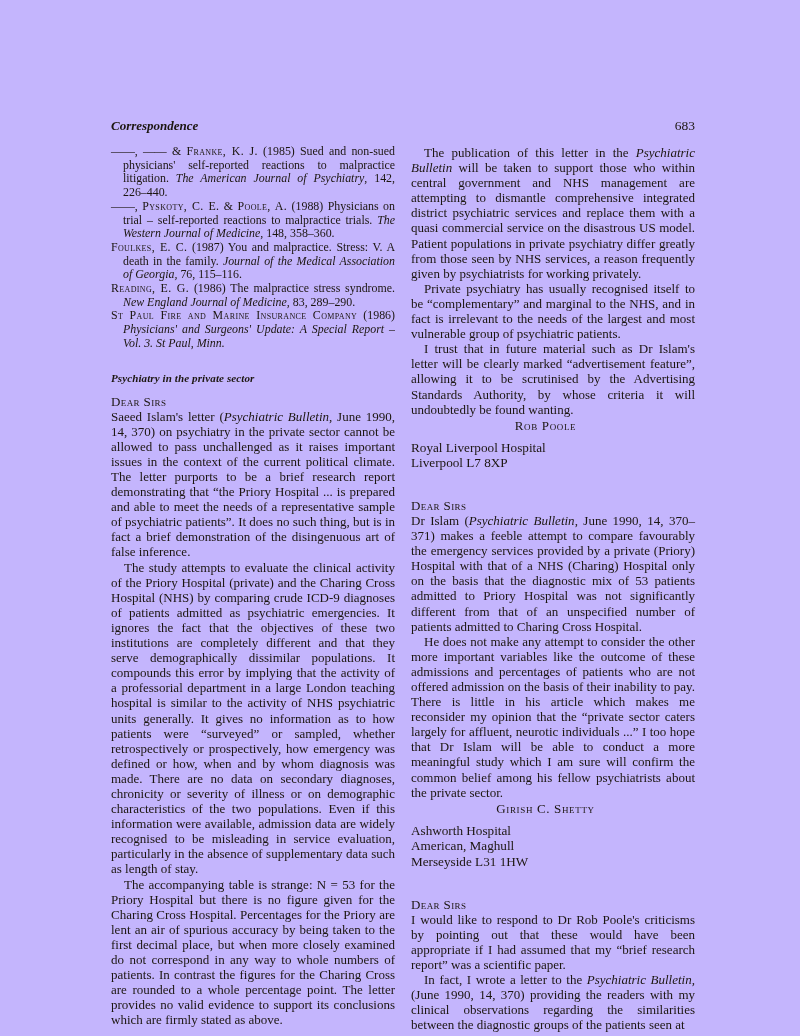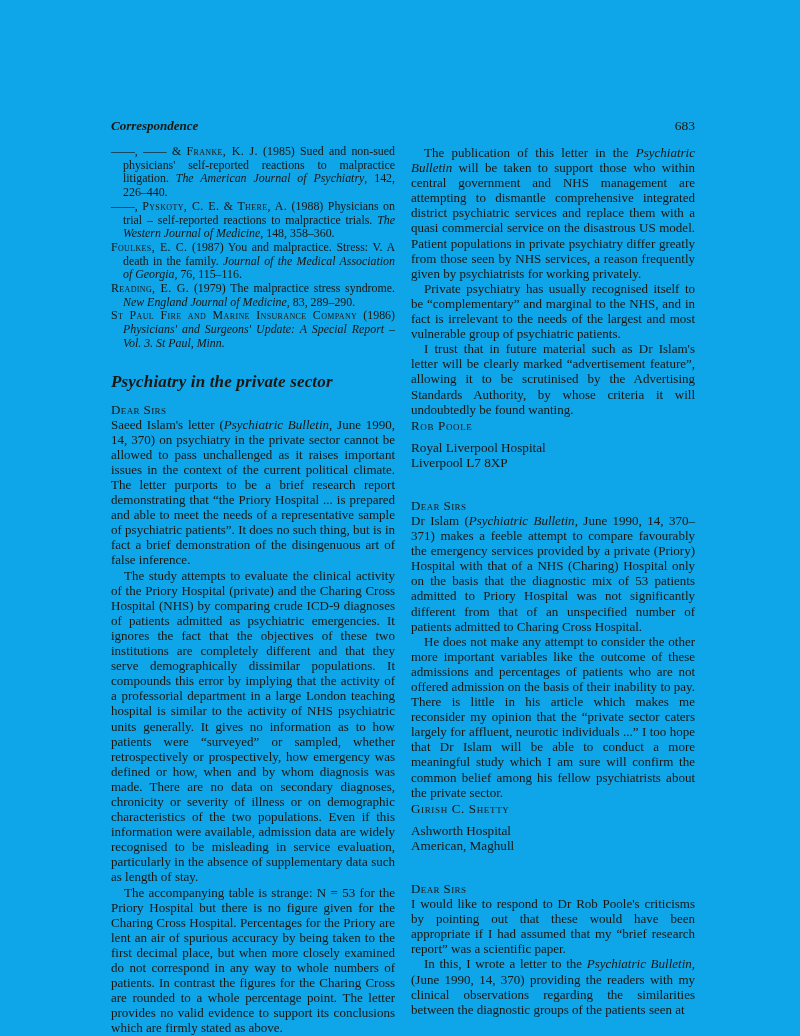--- a/index.html
+++ b/index.html
@@ -1,53 +1,53 @@
 <!DOCTYPE html>
 <html><head>
 <meta charset="utf-8">
 <style>
   html,body{margin:0;padding:0;}
   body{background:#ffffff;}
   .page{
     position:relative;
     width:800px;height:1036px;
-    background:#0ea5e9;
+    background:#c4b5fd;
     color:#1c1610;
     font-family:"Liberation Serif","DejaVu Serif",serif;
     overflow:hidden;
   }
   .content{position:absolute;left:111px;top:118px;width:584px;}
   .page-header{
     display:flex;justify-content:space-between;align-items:baseline;
     font-size:13px;margin-bottom:11px;
   }
   .running-head{font-weight:bold;font-style:italic;}
   .page-number{font-size:13.5px;}
   .columns{display:flex;gap:16px;}
   .col{width:284px;}
   .reference-list{
     font-size:11.9px;line-height:13.7px;text-align:justify;
     margin:0 0 21px 0;
   }
   .reference-item{padding-left:12px;text-indent:-12px;margin:0;}
   .section-title{
-    font-size:17px;font-weight:bold;font-style:italic;
+    font-size:11px;font-weight:bold;font-style:italic;
     margin:21px 0 10px 0;letter-spacing:0.01em;
   }
   .salutation{
     font-size:13px;line-height:15.1px;
     font-variant:small-caps;letter-spacing:0.035em;margin:0;
   }
   .para{
     font-size:13px;line-height:15.1px;text-align:justify;
     margin:0;
   }
   .para.indent{text-indent:13px;}
   .signature{
-    font-size:13px;line-height:16px;text-align:left;
+    font-size:13px;line-height:16px;text-align:center;
     font-variant:small-caps;letter-spacing:0.05em;
     padding-right:15px;margin:1px 0 0 0;
   }
   .address{margin:6px 0 0 0;}
   .address-line{
     font-size:13.2px;line-height:15.6px;margin:0;
   }
   .letter-break{margin-top:27px;}
   .seg-i{font-style:italic;}
   .seg-b{font-weight:normal;}
@@ -62,23 +62,23 @@
     <div class="page-header">
       <span class="running-head">Correspondence</span>
       <span class="page-number">683</span>
     </div>
 
     <div class="columns">
 
       <div class="col">
         <div class="reference-list">
           <p class="reference-item"><span>——, —— &amp; </span><span class="seg-sc">Franke, K. J.</span><span> (1985) Sued and non-sued physicians' self-reported reactions to malpractice litigation. </span><span class="seg-i">The American Journal of Psychiatry</span><span>, </span><span class="seg-b">142,</span><span> 226–440.</span></p>
-          <p class="reference-item"><span>——, </span><span class="seg-sc">Pyskoty, C. E.</span><span> &amp; </span><span class="seg-sc">There, A.</span><span> (1988) Physicians on trial – self-reported reactions to malpractice trials. </span><span class="seg-i">The Western Journal of Medicine</span><span>, </span><span class="seg-b">148,</span><span> 358–360.</span></p>
+          <p class="reference-item"><span>——, </span><span class="seg-sc">Pyskoty, C. E.</span><span> &amp; </span><span class="seg-sc">Poole, A.</span><span> (1988) Physicians on trial – self-reported reactions to malpractice trials. </span><span class="seg-i">The Western Journal of Medicine</span><span>, </span><span class="seg-b">148,</span><span> 358–360.</span></p>
           <p class="reference-item"><span class="seg-sc">Foulkes, E. C.</span><span> (1987) You and malpractice. Stress: V. A death in the family. </span><span class="seg-i">Journal of the Medical Association of Georgia,</span><span> </span><span class="seg-b">76,</span><span> 115–116.</span></p>
-          <p class="reference-item"><span class="seg-sc">Reading, E. G.</span><span> (1979) The malpractice stress syndrome. </span><span class="seg-i">New England Journal of Medicine,</span><span> </span><span class="seg-b">83,</span><span> 289–290.</span></p>
+          <p class="reference-item"><span class="seg-sc">Reading, E. G.</span><span> (1986) The malpractice stress syndrome. </span><span class="seg-i">New England Journal of Medicine,</span><span> </span><span class="seg-b">83,</span><span> 289–290.</span></p>
           <p class="reference-item"><span class="seg-sc">St Paul Fire and Marine Insurance Company</span><span> (1986) </span><span class="seg-i">Physicians' and Surgeons' Update: A Special Report – Vol. 3. St Paul, Minn.</span></p>
         </div>
 
         <h2 class="section-title">Psychiatry in the private sector</h2>
 
         <p class="salutation"><span class="seg-sc">Dear Sirs</span></p>
         <p class="para"><span>Saeed Islam's letter (</span><span class="seg-i">Psychiatric Bulletin</span><span>, June 1990, </span><span class="seg-b">14,</span><span> 370) on psychiatry in the private sector cannot be allowed to pass unchallenged as it raises important issues in the context of the current political climate. The letter purports to be a brief research report demonstrating that “the Priory Hospital ... is prepared and able to meet the needs of a representative sample of psychiatric patients”. It does no such thing, but is in fact a brief demonstration of the disingenuous art of false inference.</span></p>
         <p class="para indent"><span>The study attempts to evaluate the clinical activity of the Priory Hospital (private) and the Charing Cross Hospital (NHS) by comparing crude ICD-9 diagnoses of patients admitted as psychiatric emergencies. It ignores the fact that the objectives of these two institutions are completely different and that they serve demographically dissimilar populations. It compounds this error by implying that the activity of a professorial department in a large London teaching hospital is similar to the activity of NHS psychiatric units generally. It gives no information as to how patients were “surveyed” or sampled, whether retrospectively or prospectively, how emergency was defined or how, when and by whom diagnosis was made. There are no data on secondary diagnoses, chronicity or severity of illness or on demographic characteristics of the two populations. Even if this information were available, admission data are widely recognised to be misleading in service evaluation, particularly in the absence of supplementary data such as length of stay.</span></p>
         <p class="para indent"><span>The accompanying table is strange: N = 53 for the Priory Hospital but there is no figure given for the Charing Cross Hospital. Percentages for the Priory are lent an air of spurious accuracy by being taken to the first decimal place, but when more closely examined do not correspond in any way to whole numbers of patients. In contrast the figures for the Charing Cross are rounded to a whole percentage point. The letter provides no valid evidence to support its conclusions which are firmly stated as above.</span></p>
       </div>
@@ -93,22 +93,23 @@
           <p class="address-line">Liverpool L7 8XP</p>
         </div>
 
         <p class="salutation letter-break"><span class="seg-sc">Dear Sirs</span></p>
         <p class="para"><span>Dr Islam (</span><span class="seg-i">Psychiatric Bulletin</span><span>, June 1990, </span><span class="seg-b">14,</span><span> 370–371) makes a feeble attempt to compare favourably the emergency services provided by a private (Priory) Hospital with that of a NHS (Charing) Hospital only on the basis that the diagnostic mix of 53 patients admitted to Priory Hospital was not significantly different from that of an unspecified number of patients admitted to Charing Cross Hospital.</span></p>
         <p class="para indent"><span>He does not make any attempt to consider the other more important variables like the outcome of these admissions and percentages of patients who are not offered admission on the basis of their inability to pay. There is little in his article which makes me reconsider my opinion that the “private sector caters largely for affluent, neurotic individuals ...” I too hope that Dr Islam will be able to conduct a more meaningful study which I am sure will confirm the common belief among his fellow psychiatrists about the private sector.</span></p>
         <p class="signature">Girish C. Shetty</p>
         <div class="address">
           <p class="address-line">Ashworth Hospital</p>
           <p class="address-line">American, Maghull</p>
+          <p class="address-line">Merseyside L31 1HW</p>
         </div>
 
         <p class="salutation letter-break"><span class="seg-sc">Dear Sirs</span></p>
         <p class="para"><span>I would like to respond to Dr Rob Poole's criticisms by pointing out that these would have been appropriate if I had assumed that my “brief research report” was a scientific paper.</span></p>
-        <p class="para indent"><span>In this, I wrote a letter to the </span><span class="seg-i">Psychiatric Bulletin,</span><span> (June 1990, </span><span class="seg-b">14,</span><span> 370) providing the readers with my clinical observations regarding the similarities between the diagnostic groups of the patients seen at</span></p>
+        <p class="para indent"><span>In fact, I wrote a letter to the </span><span class="seg-i">Psychiatric Bulletin,</span><span> (June 1990, </span><span class="seg-b">14,</span><span> 370) providing the readers with my clinical observations regarding the similarities between the diagnostic groups of the patients seen at</span></p>
       </div>
 
     </div>
   </div>
 </div>
 
 </body></html>

